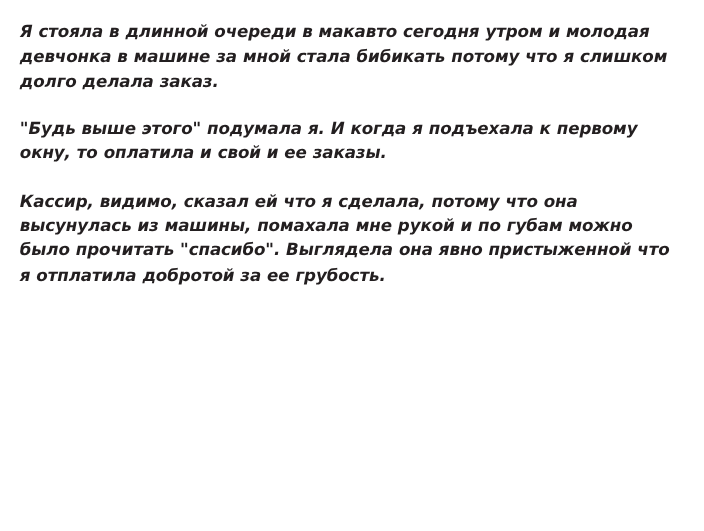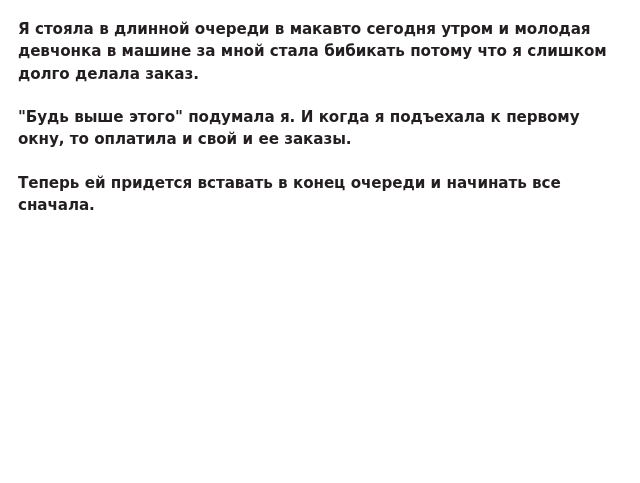--- a/index.html
+++ b/index.html
@@ -12,20 +12,21 @@
     background: #ffffff;
     font-family: "DejaVu Sans", sans-serif;
     overflow: hidden;
   }
   .page {
     box-sizing: border-box;
     width: 640px;
     height: 483px;
     background: #ffffff;
     padding: 18px 26px 10px 18px;
+    font-style: italic;
   }
   .story {
     display: block;
   }
   .para {
     color: #231f20;
     font-size: 15.2px;
     line-height: 1.47;
     font-weight: 700;
     letter-spacing: -0.1px;
@@ -37,15 +38,15 @@
     margin-bottom: 0;
   }
 </style>
 </head>
 <body>
 
 <div class="page">
   <article class="story">
     <p class="para">Я стояла в длинной очереди в макавто сегодня утром и молодая девчонка в машине за мной стала бибикать потому что я слишком долго делала заказ.</p>
     <p class="para">"Будь выше этого" подумала я. И когда я подъехала к первому окну, то оплатила и свой и ее заказы.</p>
-    <p class="para">Теперь ей придется вставать в конец очереди и начинать все сначала.</p>
+    <p class="para">Кассир, видимо, сказал ей что я сделала, потому что она высунулась из машины, помахала мне рукой и по губам можно было прочитать "спасибо". Выглядела она явно пристыженной что я отплатила добротой за ее грубость.</p>
   </article>
 </div>
 
 </body></html>

